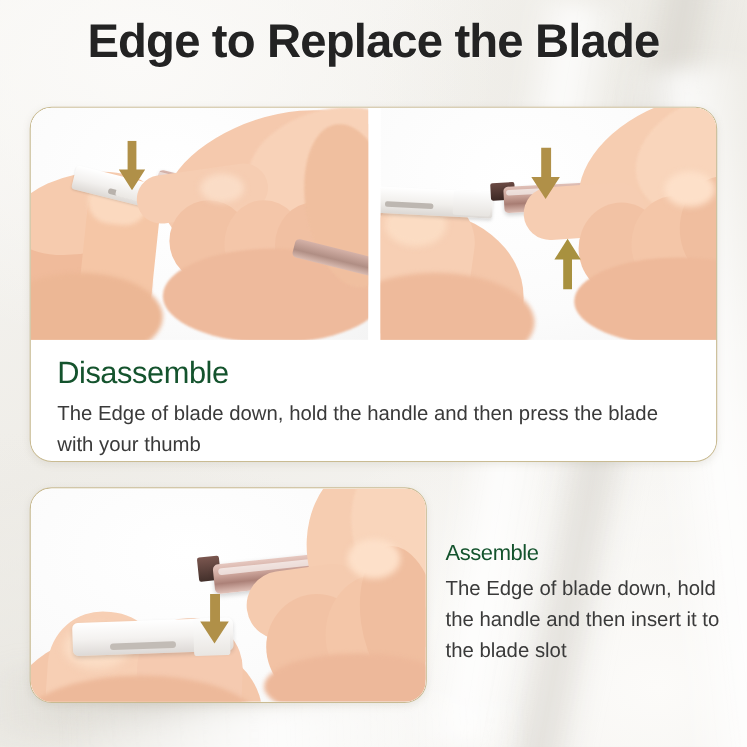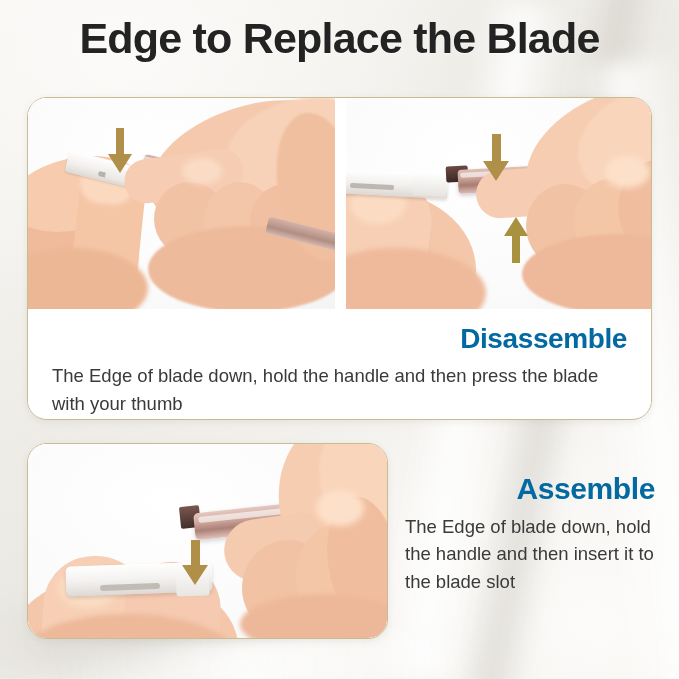--- a/index.html
+++ b/index.html
@@ -65,33 +65,33 @@
   .photo.gap  { width:11px; background:#fff; }
   .photo.right{ flex:1; }
 
   
   .caption{
     padding:14px 24px 0 24px;
     background:#fff;
     position:relative;
   }
   .cap-title{
-    font-size:28px; font-weight:bold; color:#0369a1;
-    letter-spacing:-0.4px; line-height:1.12;text-align:right;
+    font-size:28px; font-weight:normal; color:#14532d;
+    letter-spacing:-0.4px; line-height:1.12;
   }
   .cap-body{
     margin-top:8px;
     font-size:18.5px; line-height:1.47; color:#3a3a3a; font-weight:normal;
   }
 
   
   .side-text{
     position:absolute; left:405px; top:472px; width:250px; z-index:5;
   }
-  .side-text .cap-title{ font-size:30px; }
+  .side-text .cap-title{ font-size:20px;margin-top:20px; }
   .side-text .cap-body{ font-size:18.5px; line-height:1.5; margin-top:7px; }
 
   
   .scene{ position:absolute; inset:0; }
   .scene .whitebg{ position:absolute; inset:0; background:
       radial-gradient(ellipse at 40% 30%, #ffffff 0%, #fbfbfb 60%, #f4f4f4 100%); }
   .hand{ position:absolute; }
 
   
   .arrow{ position:absolute; z-index:9; }

